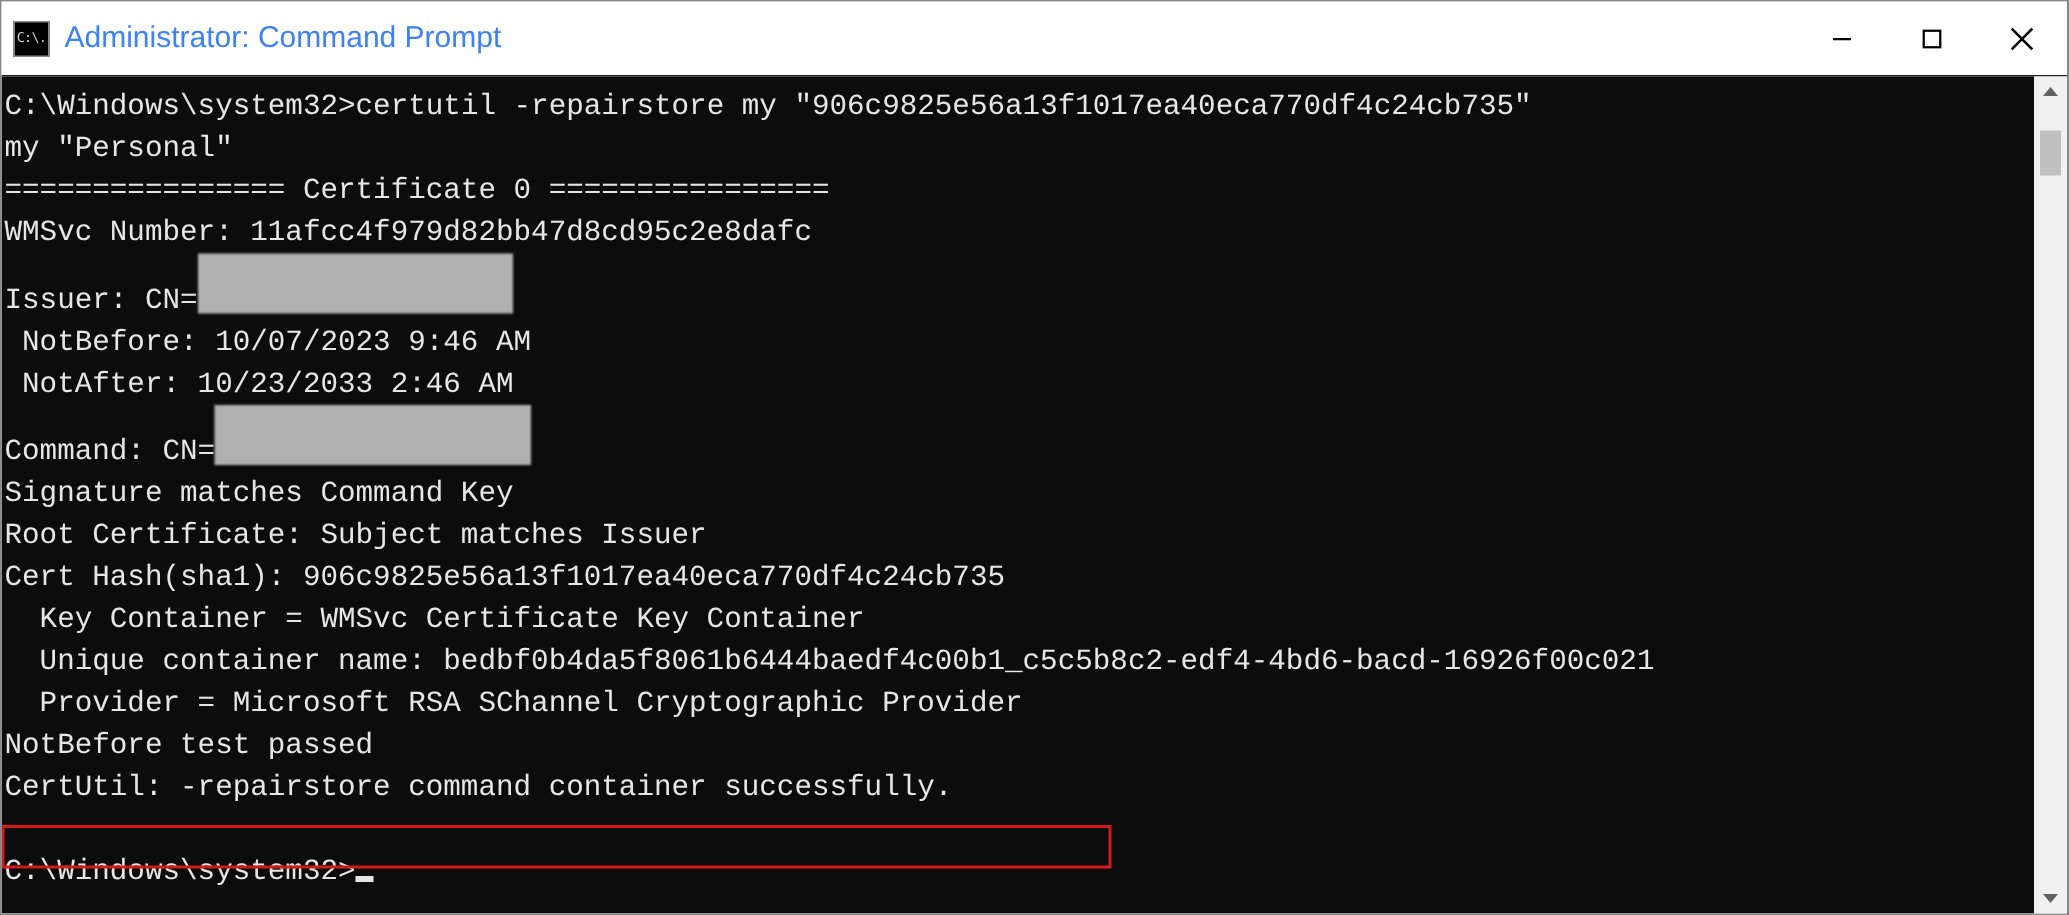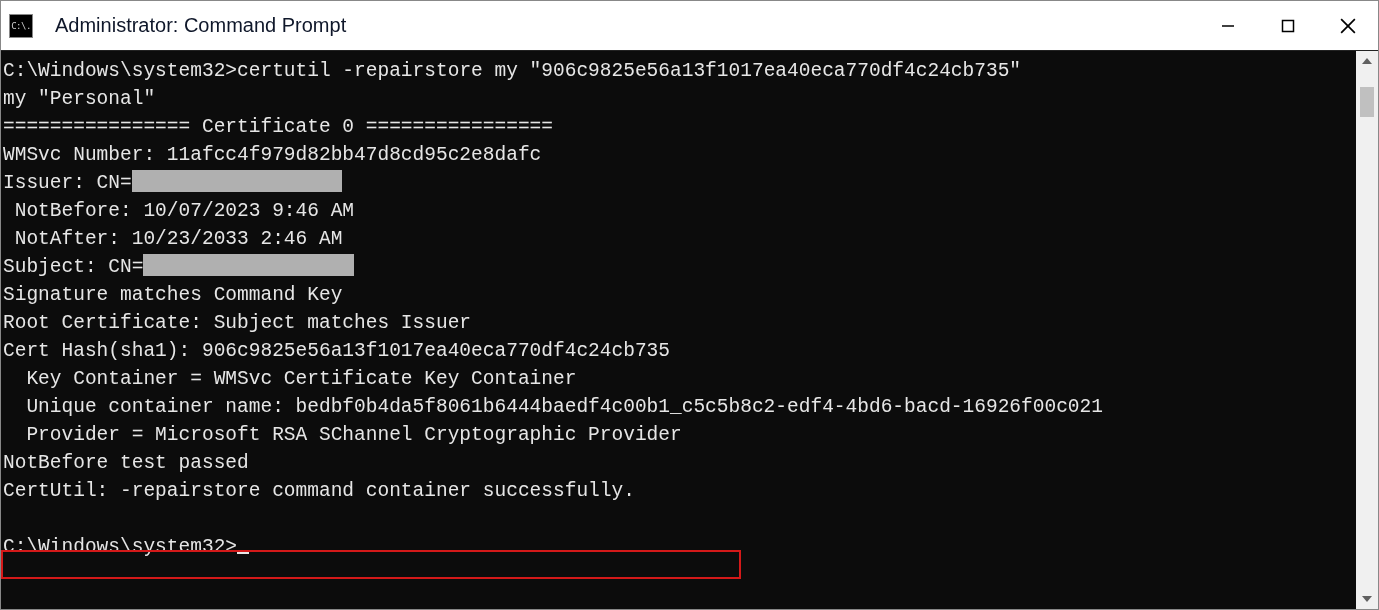--- a/index.html
+++ b/index.html
@@ -35,24 +35,23 @@
     justify-content: center;
   }
   .titlebar-icon span {
     color: #ccc;
     font-size: 9px;
     font-family: Consolas, monospace;
     letter-spacing: -0.5px;
   }
   .title-text {
     font-size: 20px;
-    color: #0f172a;
+    color: #3b82f6;
     font-weight: 400;
     flex: 1;
-    margin-left: 12px;
   }
   .window-controls {
     display: flex;
     height: 100%;
   }
   .win-btn {
     width: 60px;
     height: 100%;
     display: flex;
     align-items: center;
@@ -118,21 +117,21 @@
     border: 2px solid #d41919;
     pointer-events: none;
   }
   .redacted {
     display: inline-block;
     background: #b0b0b0;
     color: transparent;
     filter: blur(0.6px);
     user-select: none;
     vertical-align: text-bottom;
-    height: 22px;
+    height: 40px;
     line-height: 22px;
     margin-bottom: 2px;
   }
   .cursor {
     display: inline-block;
     width: 12px;
     height: 4px;
     background: #e6e6e6;
     vertical-align: baseline;
     margin-left: 0;
@@ -169,21 +168,21 @@
 </div>
 
 <div class="terminal-area">
   <div class="terminal"><span><span>C:\Windows\system32&gt;</span><span>certutil -repairstore my "906c9825e56a13f1017ea40eca770df4c24cb735"</span></span>
 <span>my "Personal"</span>
 <span>================ Certificate 0 ================</span>
 <span>WMSvc Number: 11afcc4f979d82bb47d8cd95c2e8dafc</span>
 <span><span>Issuer: CN=</span><span class="redacted">XXbb47dXcd95c1eXdX</span></span>
 <span> NotBefore: 10/07/2023 9:46 AM</span>
 <span> NotAfter: 10/23/2033 2:46 AM</span>
-<span><span>Subject: CN=</span><span class="redacted">XXbb47dXcd95c1eXdX</span></span>
+<span><span>Command: CN=</span><span class="redacted">XXbb47dXcd95c1eXdX</span></span>
 <span>Signature matches Command Key</span>
 <span>Root Certificate: Subject matches Issuer</span>
 <span>Cert Hash(sha1): 906c9825e56a13f1017ea40eca770df4c24cb735</span>
 <span>  Key Container = WMSvc Certificate Key Container</span>
 <span>  Unique container name: bedbf0b4da5f8061b6444baedf4c00b1_c5c5b8c2-edf4-4bd6-bacd-16926f00c021</span>
 <span>  Provider = Microsoft RSA SChannel Cryptographic Provider</span>
 <span>NotBefore test passed</span>
 <span>CertUtil: -repairstore command container successfully.</span>
 
 <span><span>C:\Windows\system32&gt;</span><span class="cursor"></span></span>

